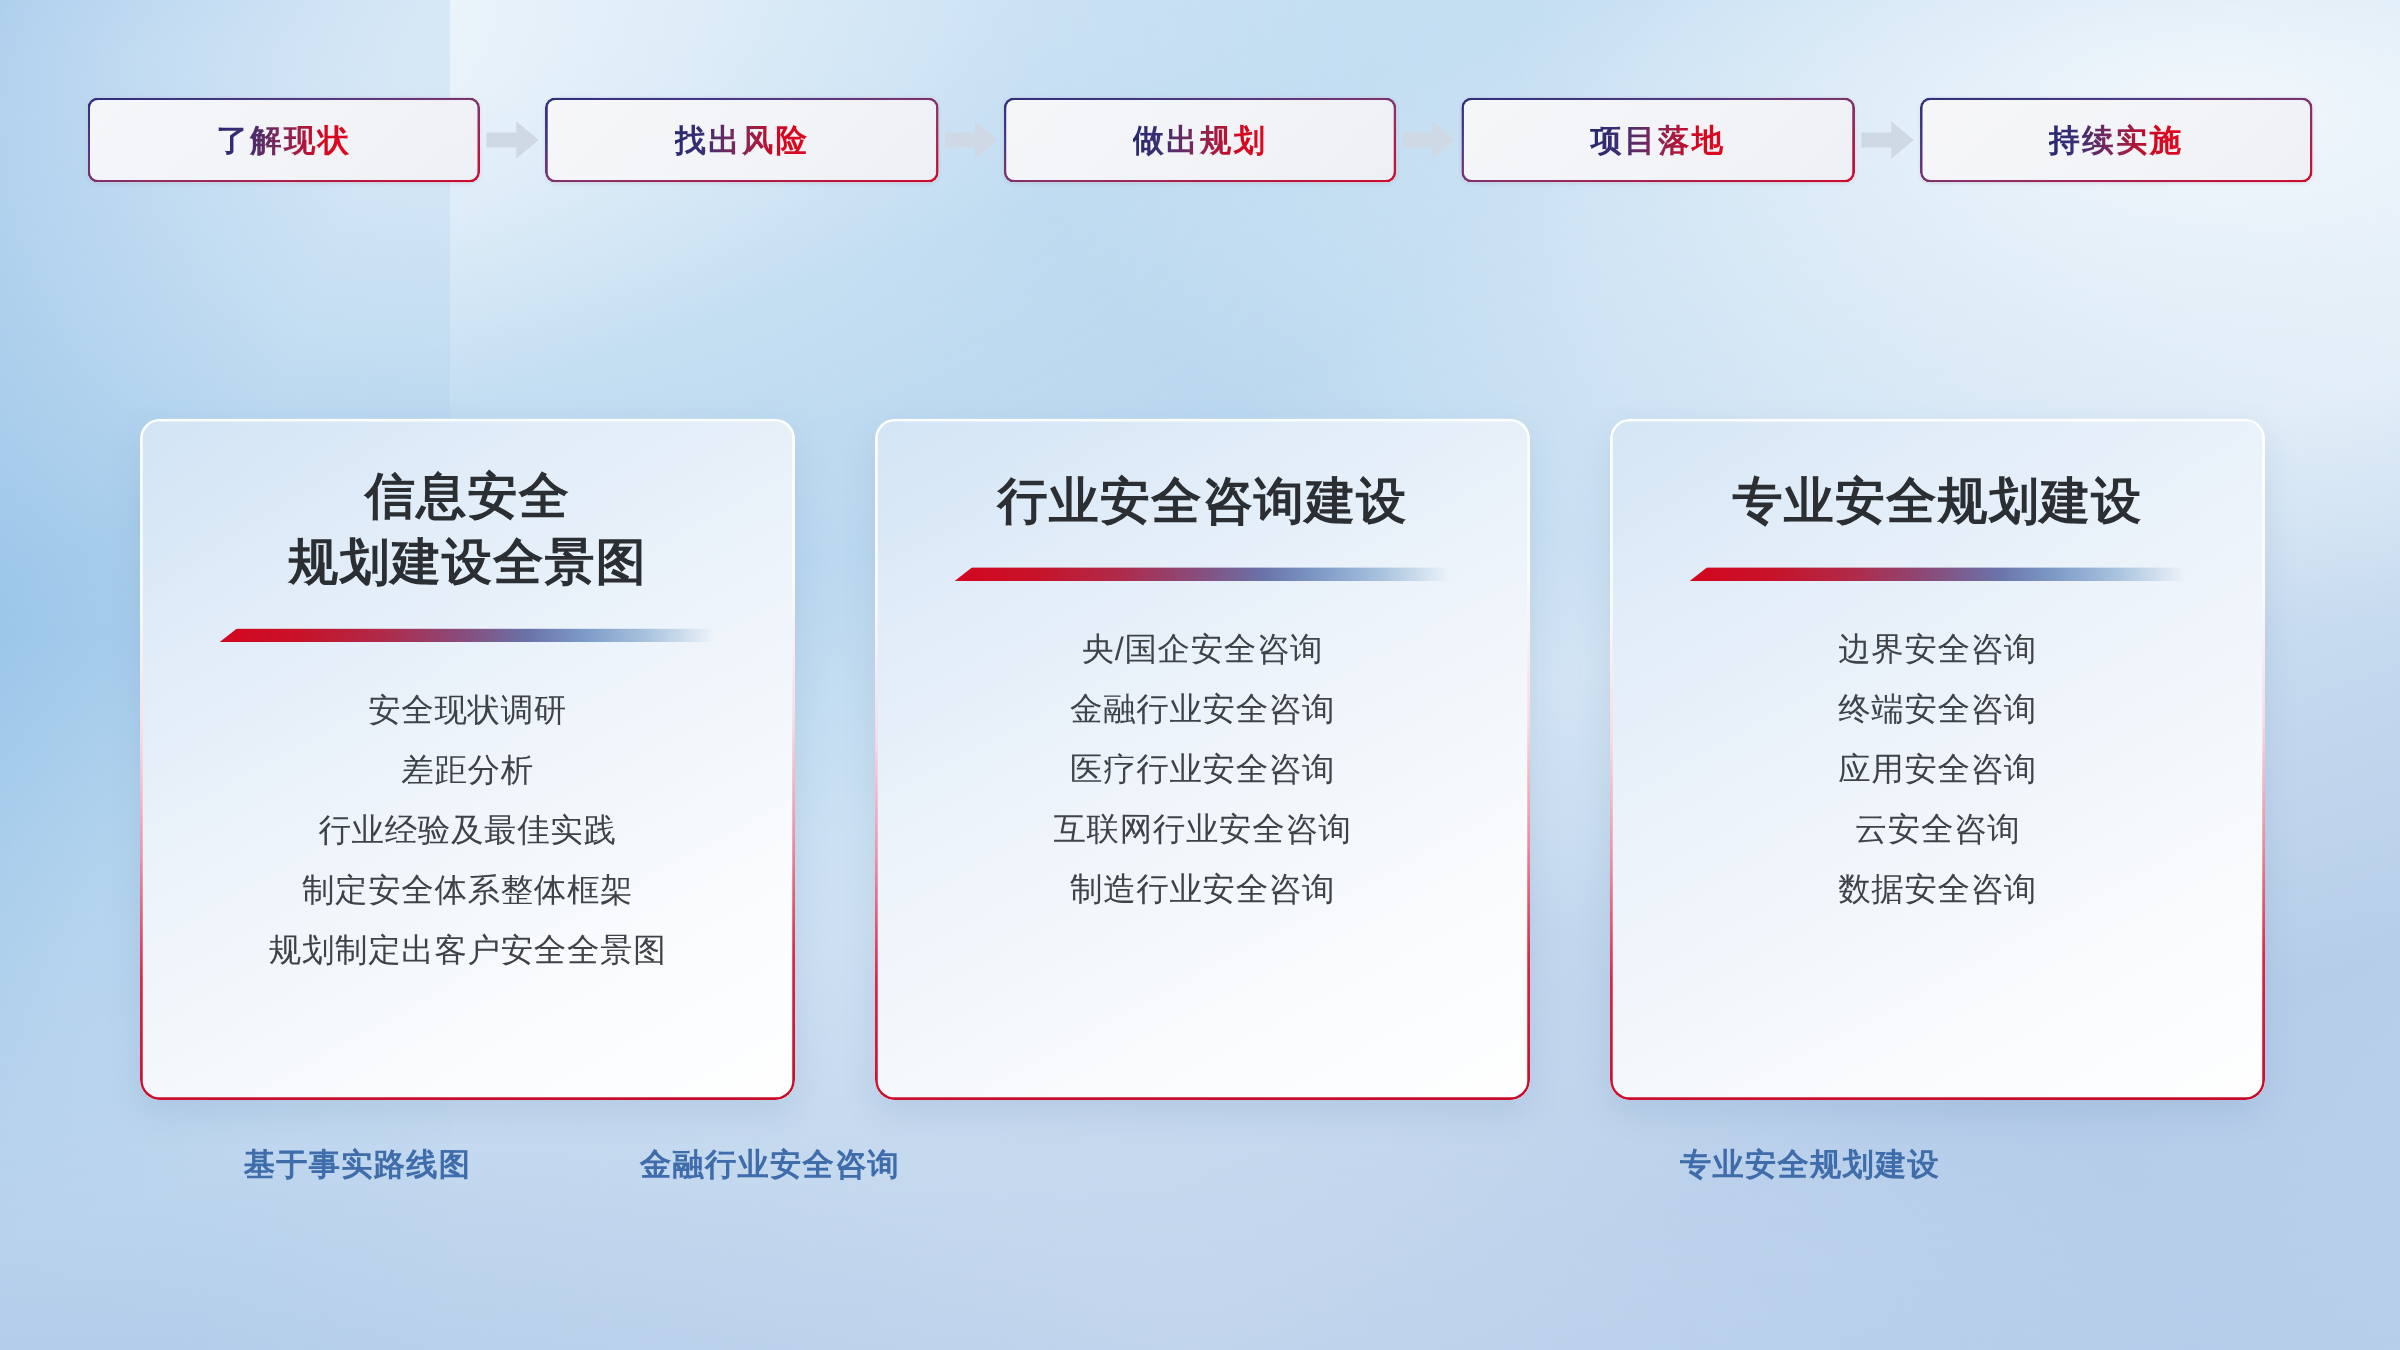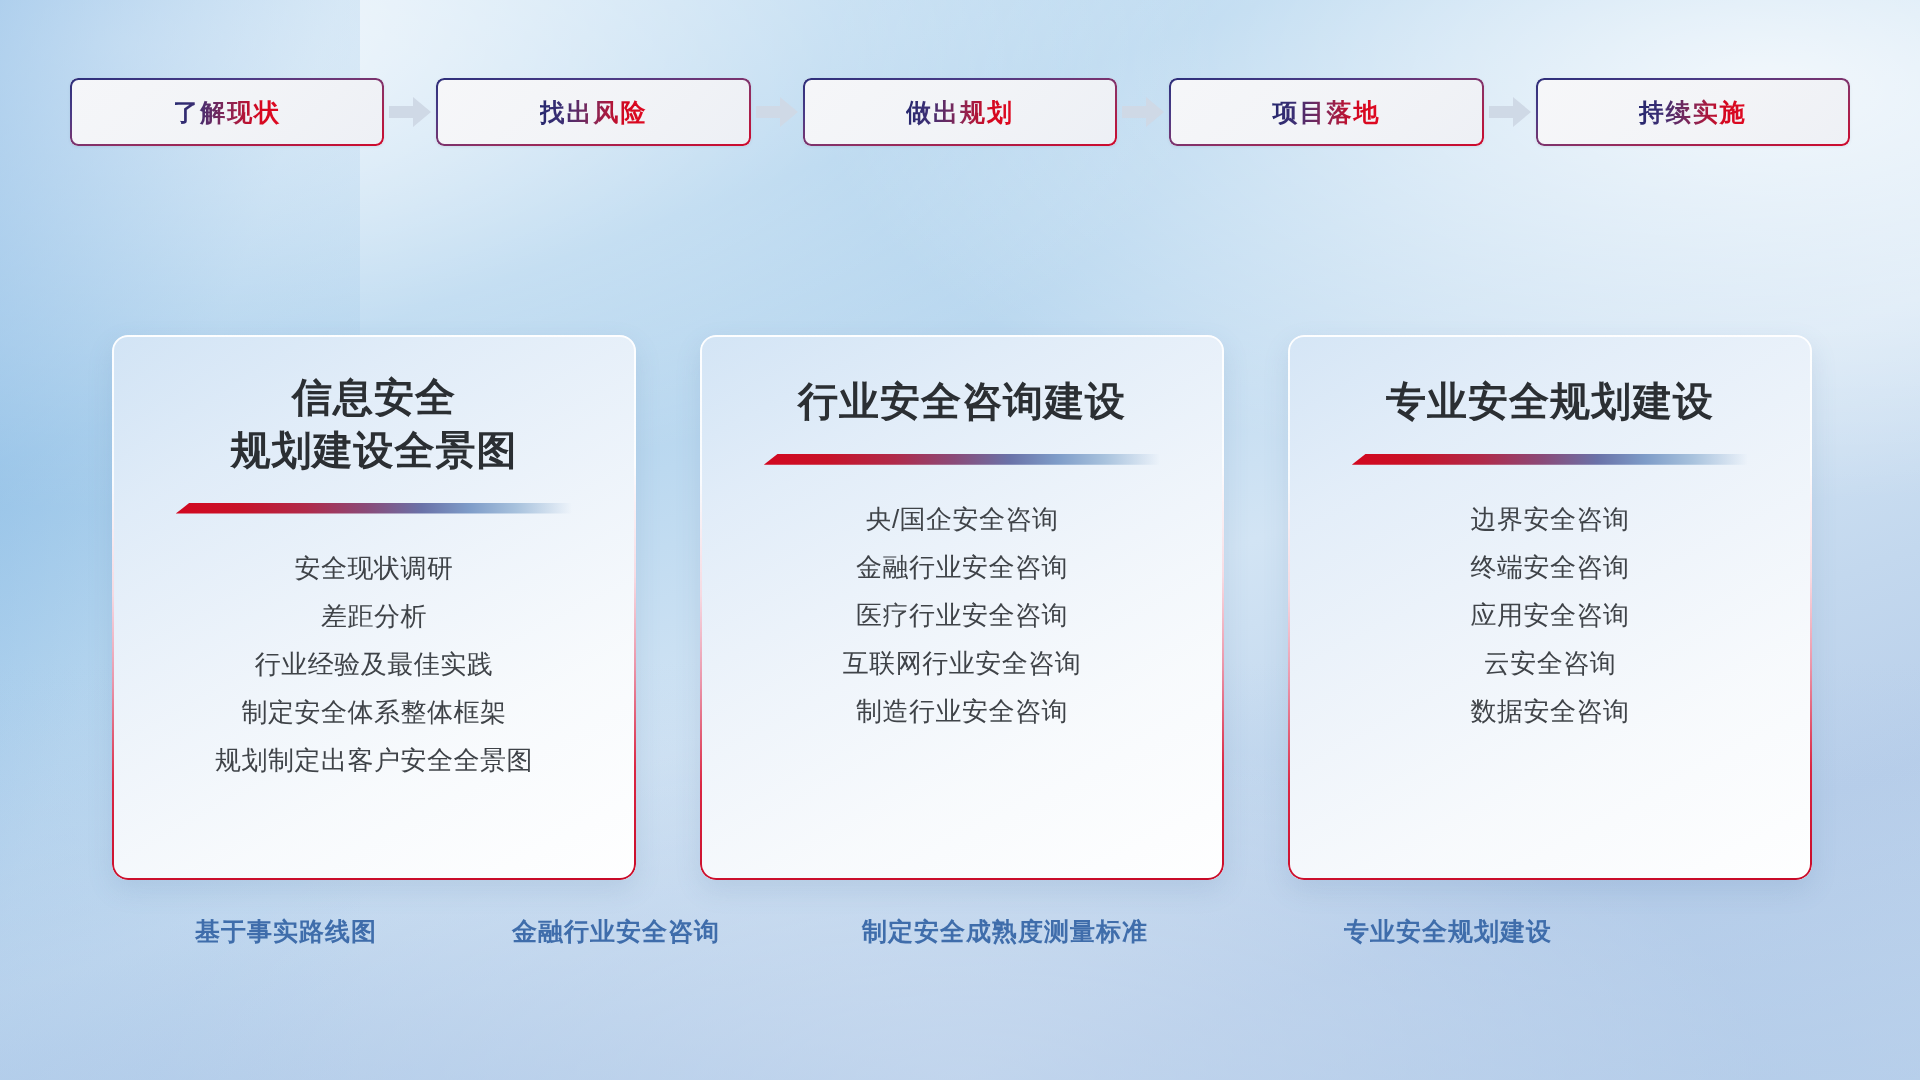--- a/index.html
+++ b/index.html
@@ -330,17 +330,16 @@
         <li>应用安全咨询</li>
         <li>云安全咨询</li>
         <li>数据安全咨询</li>
       </ul>
     </div>
   </div>
 
   <div class="footer">
     <div class="footer-item" style="left: 248px;">基于事实路线图</div>
     <div class="footer-item" style="left: 578px;">金融行业安全咨询</div>
-    <div class="footer-item" style="left: 967px;">制定安全成熟度测量标准</div>
     <div class="footer-item" style="left: 1410px;">专业安全规划建设</div>
   </div>
 
 </div>
 
 </body></html>

